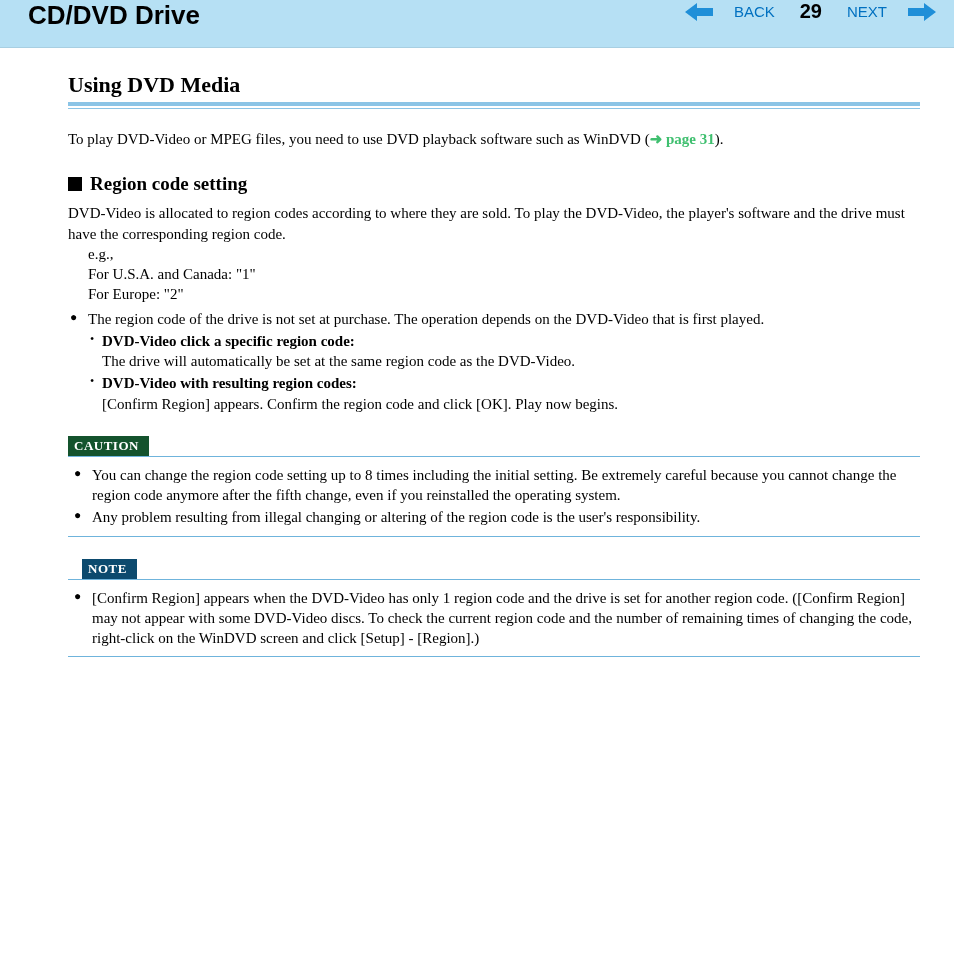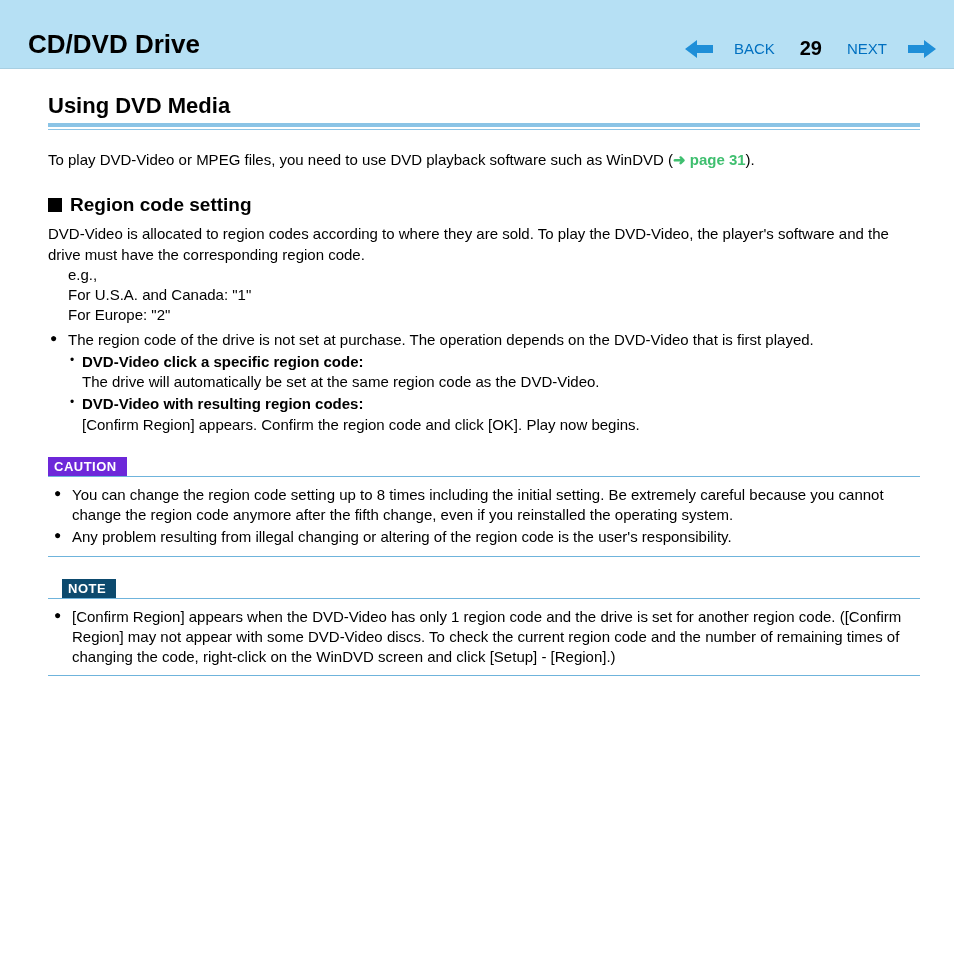--- a/index.html
+++ b/index.html
@@ -1,21 +1,21 @@
 <!DOCTYPE html>
 <html><head>
 <meta charset="utf-8">
 <style>
   * { box-sizing: border-box; margin: 0; padding: 0; }
   body { font-family: Arial, Helvetica, sans-serif; background: #fff; width: 954px; color: #000; }
   .header {
     background: #b6e0f4;
-    height: 69px;
+    height: 48px;
     display: flex;
-    align-items: flex-end;
+    align-items: flex-start;
     justify-content: space-between;
     padding: 0 18px 8px 28px;
     border-bottom: 1px solid #a8cfe2;
   }
   .page-title {
     font-size: 26px;
     font-weight: bold;
     color: #000;
   }
   .nav {
@@ -29,21 +29,22 @@
     font-weight: normal;
     cursor: pointer;
   }
   .page-num {
     font-size: 20px;
     font-weight: bold;
     color: #000;
     margin: 0 4px;
   }
   .content {
-    padding: 24px 34px 20px 48px;
+    padding: 24px 34px 20px 68px;
+    font-family: Liberation Serif, serif;
   }
   .section-title {
     font-size: 22px;
     font-weight: bold;
     color: #000;
     margin-bottom: 4px;
   }
   .title-rule {
     border: none;
     border-top: 4px solid #8bc4e6;
@@ -120,21 +121,21 @@
     margin-bottom: 8px;
   }
   .callout-label {
     display: inline-block;
     color: #fff;
     font-size: 13px;
     font-weight: bold;
     padding: 2px 10px 2px 6px;
     letter-spacing: 0.5px;
   }
-  .caution-label { background: #6d28d9; }
+  .caution-label { background: #14532d; }
   .note-label { background: #0c4a6e; margin-left: 14px; }
   .callout-list {
     margin-left: 6px;
   }
   .callout-list li {
     list-style: none;
     position: relative;
     padding-left: 18px;
     font-size: 15px;
     line-height: 1.35;

